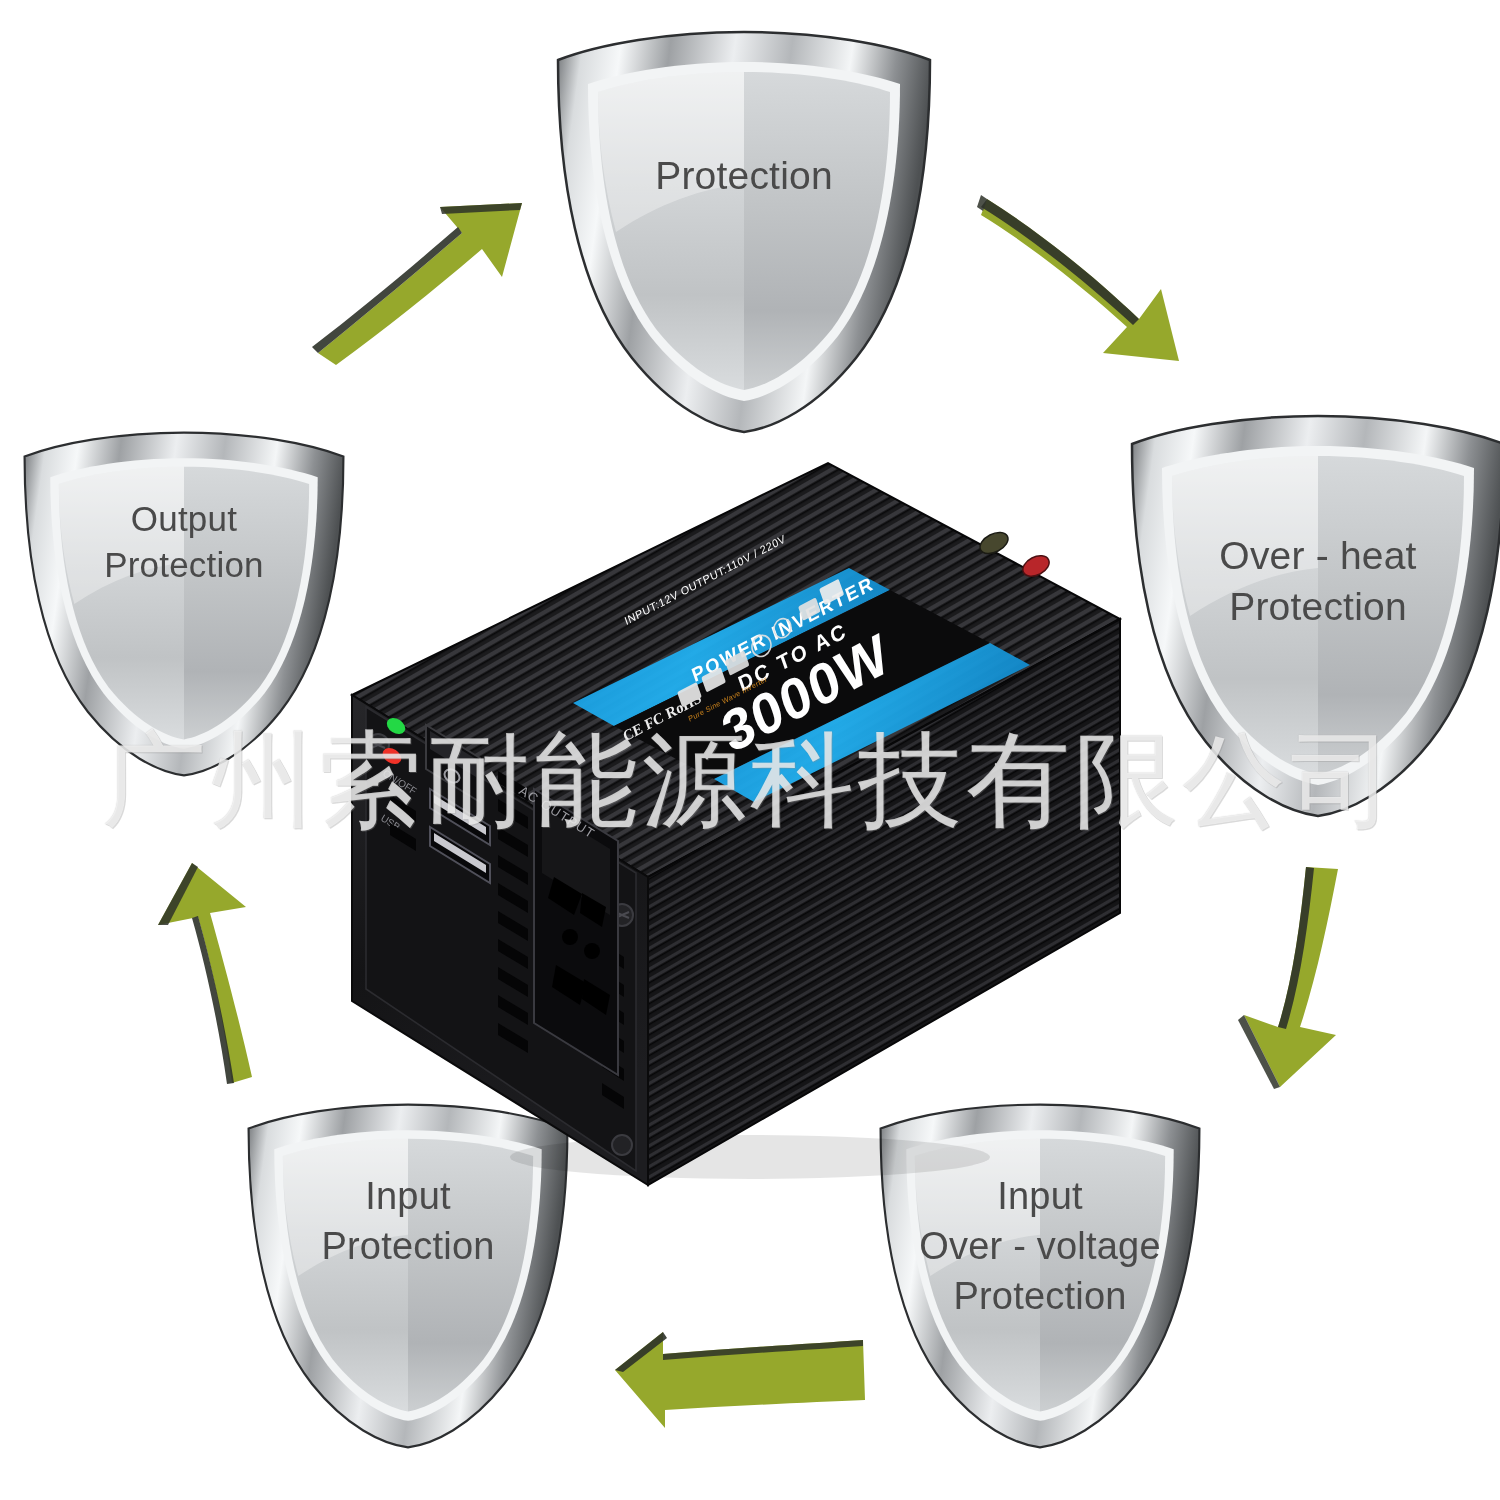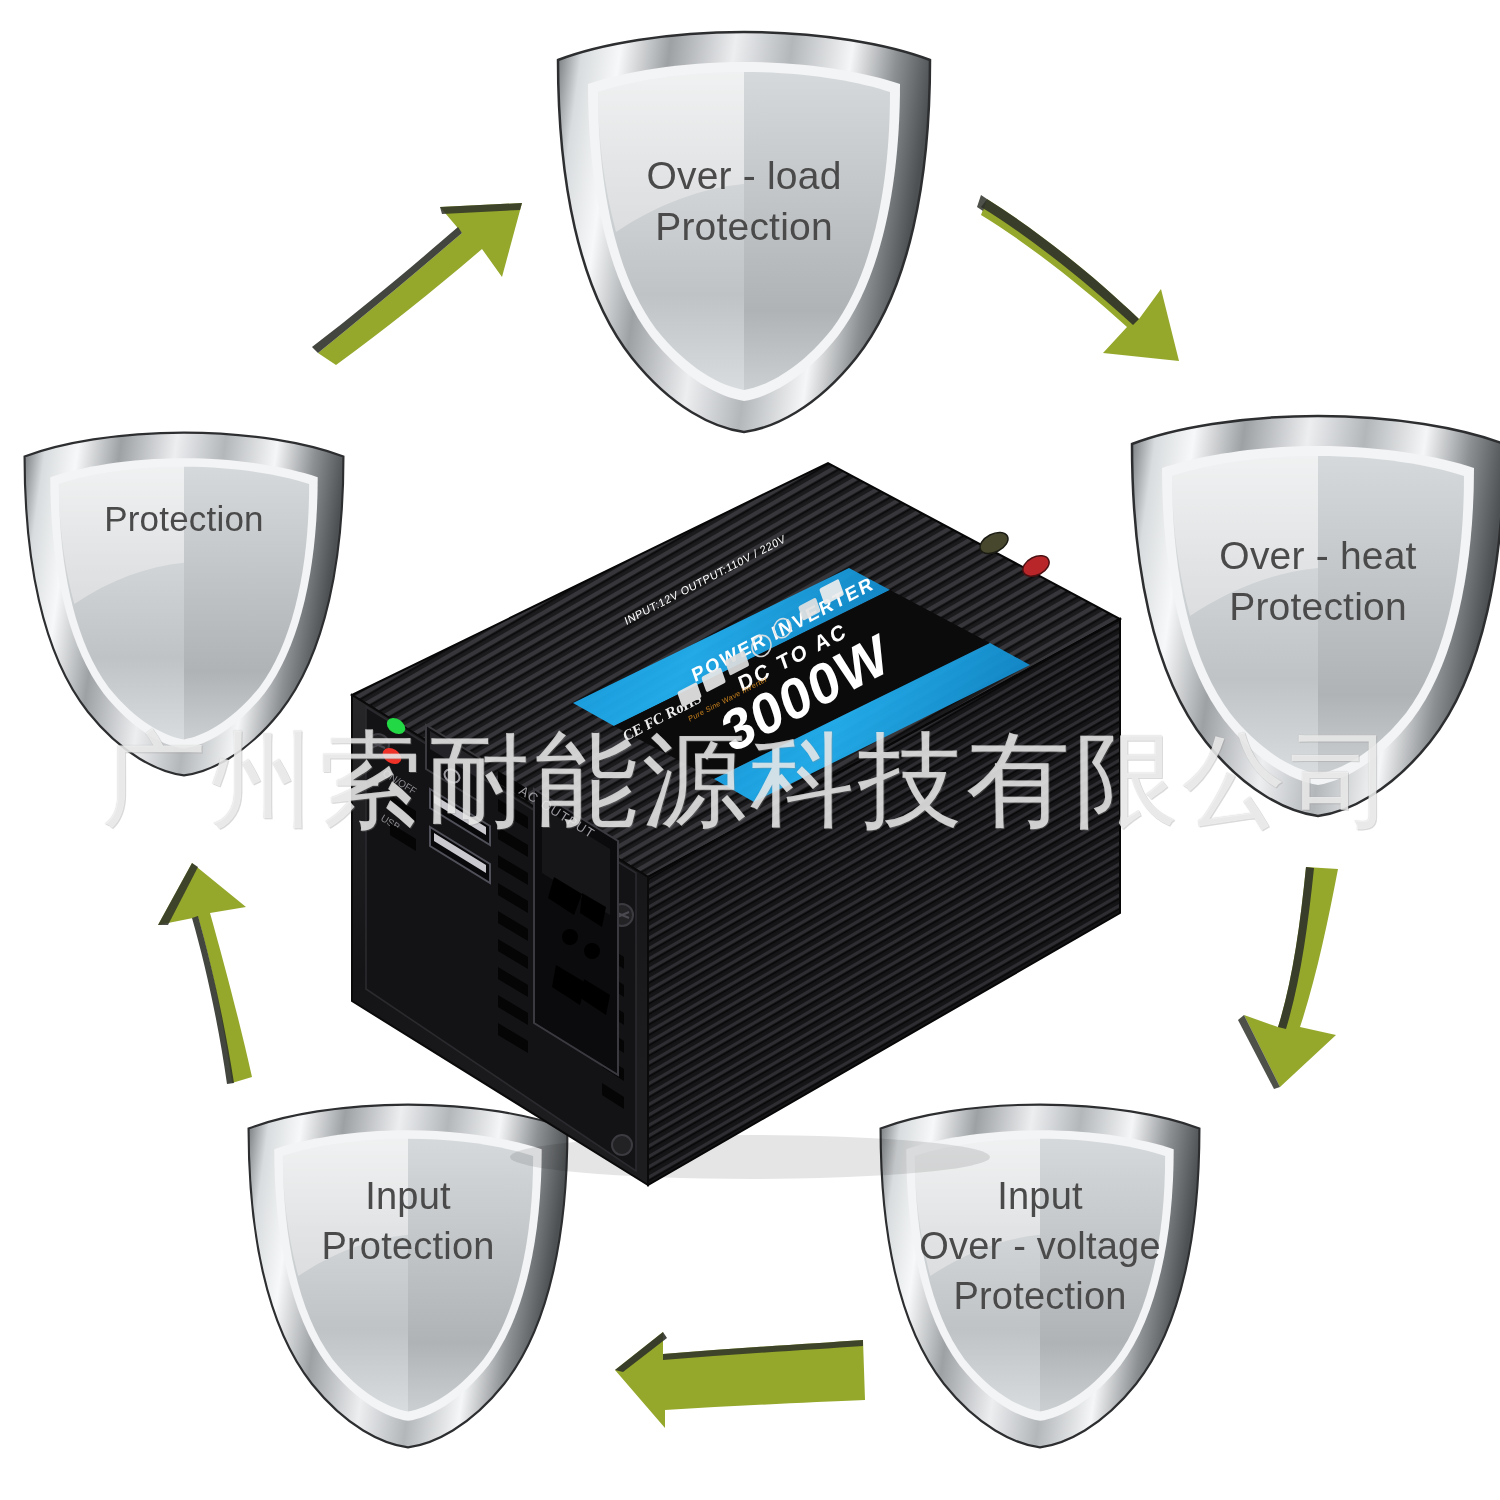--- a/index.html
+++ b/index.html
@@ -108,21 +108,20 @@
       </defs>
       <path d="M196 4 C 120 4, 52 16, 10 32 C 10 150, 30 262, 84 330 C 124 380, 166 400, 196 404
                C 226 400, 268 380, 308 330 C 362 262, 382 150, 382 32 C 340 16, 272 4, 196 4 Z" fill="url(#chromeA)" stroke="#2c2e30" stroke-width="2.5"></path>
       <path d="M196 34 C 132 34, 76 44, 40 56 C 40 154, 58 250, 102 308 C 136 351, 171 369, 196 373
                C 221 369, 256 351, 290 308 C 334 250, 352 154, 352 56 C 316 44, 260 34, 196 34 Z" fill="#f2f4f5"></path>
       <path d="M196 44 C 136 44, 84 53, 50 64 C 50 156, 67 246, 108 301 C 140 341, 173 358, 196 362 L196 44 Z" fill="url(#faceLA)"></path>
       <path d="M196 44 C 256 44, 308 53, 342 64 C 342 156, 325 246, 284 301 C 252 341, 219 358, 196 362 L196 44 Z" fill="url(#faceRA)"></path>
       <path d="M196 44 C 136 44, 84 53, 50 64 C 50 110, 56 160, 68 204 C 110 176, 154 160, 196 156 Z" fill="#ffffff" opacity="0.33"></path>
     </svg>
     <div class="shield-label" style="top:122px; font-size:39px;">
-      <div>Over - load</div>
       <div>Protection</div>
     </div>
   </div>
 
   <div class="shield" style="left:1122px; top:412px; width:392px; height:408px;">
     <svg viewBox="0 0 392 408" xmlns="http://www.w3.org/2000/svg">
       <defs>
         <linearGradient id="chromeB" x1="0" y1="0" x2="1" y2="0.15">
           <stop offset="0" stop-color="#6e7174"></stop>
           <stop offset="0.07" stop-color="#d9dcde"></stop>
@@ -190,20 +189,21 @@
       </defs>
       <path d="M196 4 C 120 4, 52 16, 10 32 C 10 150, 30 262, 84 330 C 124 380, 166 400, 196 404
                C 226 400, 268 380, 308 330 C 362 262, 382 150, 382 32 C 340 16, 272 4, 196 4 Z" fill="url(#chromeC)" stroke="#2c2e30" stroke-width="2.5"></path>
       <path d="M196 34 C 132 34, 76 44, 40 56 C 40 154, 58 250, 102 308 C 136 351, 171 369, 196 373
                C 221 369, 256 351, 290 308 C 334 250, 352 154, 352 56 C 316 44, 260 34, 196 34 Z" fill="#f2f4f5"></path>
       <path d="M196 44 C 136 44, 84 53, 50 64 C 50 156, 67 246, 108 301 C 140 341, 173 358, 196 362 L196 44 Z" fill="url(#faceLC)"></path>
       <path d="M196 44 C 256 44, 308 53, 342 64 C 342 156, 325 246, 284 301 C 252 341, 219 358, 196 362 L196 44 Z" fill="url(#faceRC)"></path>
       <path d="M196 44 C 136 44, 84 53, 50 64 C 50 110, 56 160, 68 204 C 110 176, 154 160, 196 156 Z" fill="#ffffff" opacity="0.33"></path>
     </svg>
     <div class="shield-label" style="top:88px; font-size:35px;">
+      <div>Output</div>
       <div>Protection</div>
     </div>
   </div>
 
   <div class="shield" style="left:240px; top:1076px; width:336px; height:400px;">
     <svg viewBox="0 0 392 408" xmlns="http://www.w3.org/2000/svg">
       <defs>
         <linearGradient id="chromeD" x1="0" y1="0" x2="1" y2="0.15">
           <stop offset="0" stop-color="#6e7174"></stop>
           <stop offset="0.07" stop-color="#d9dcde"></stop>

